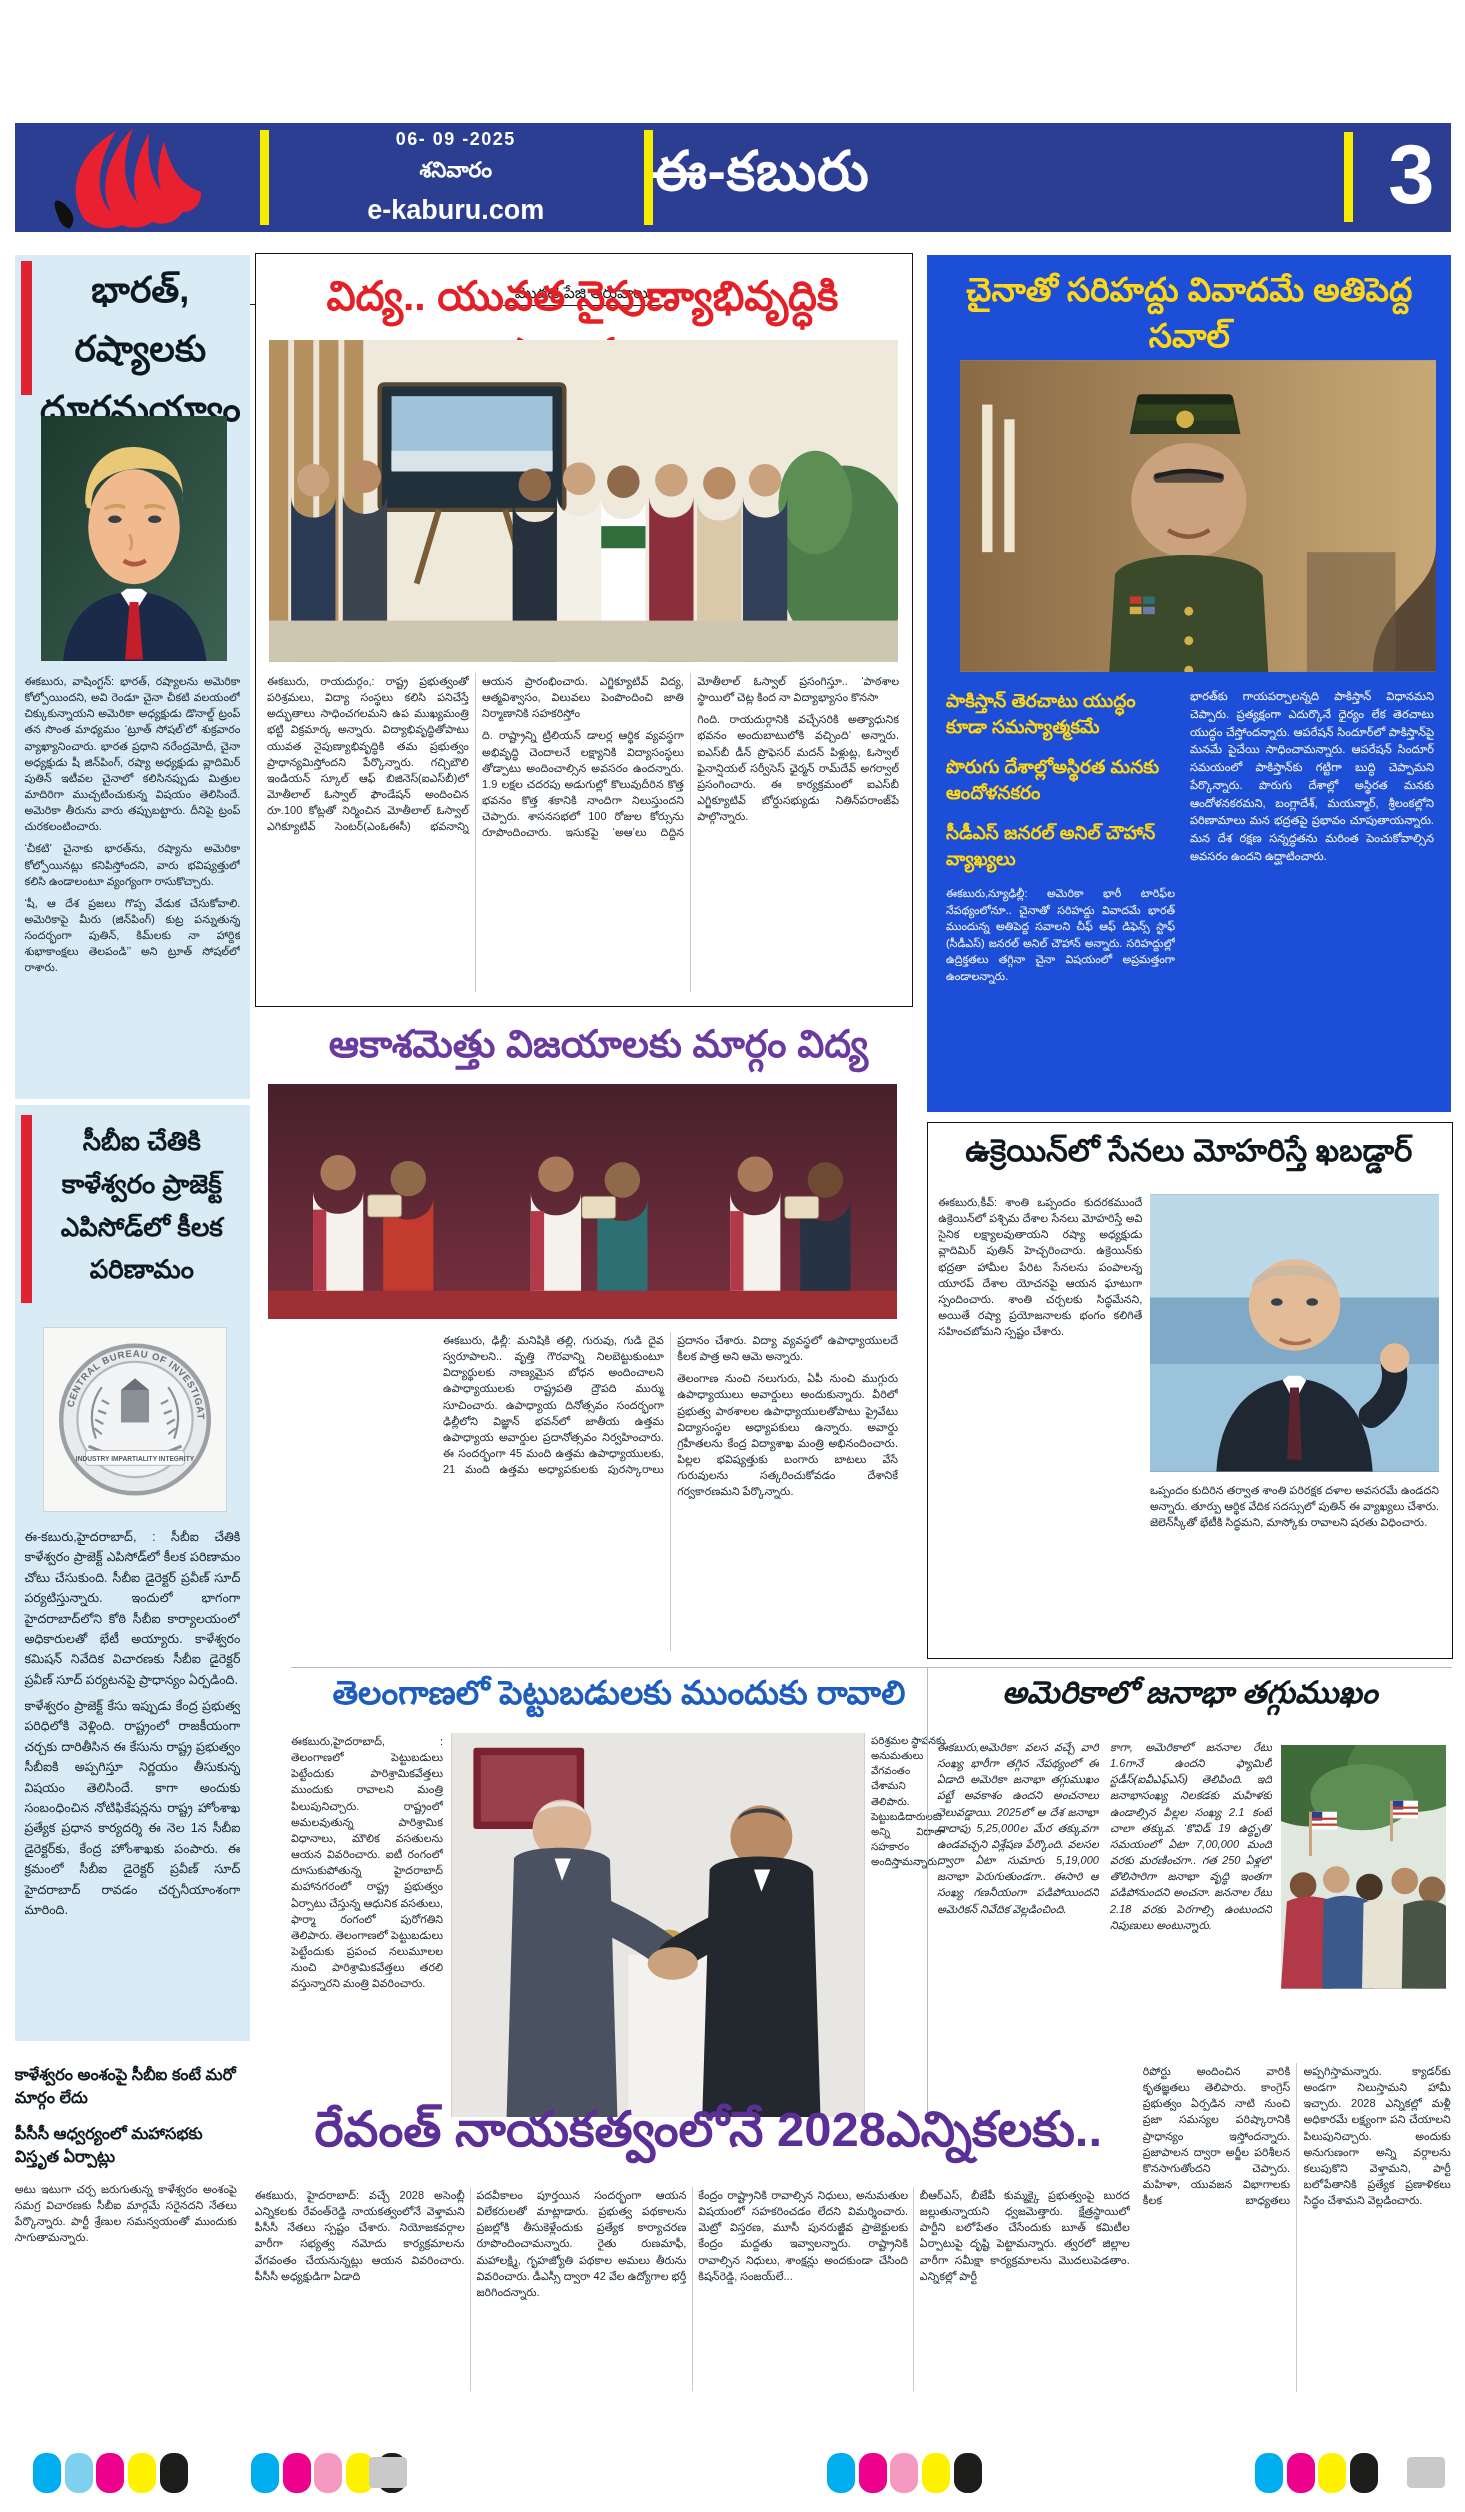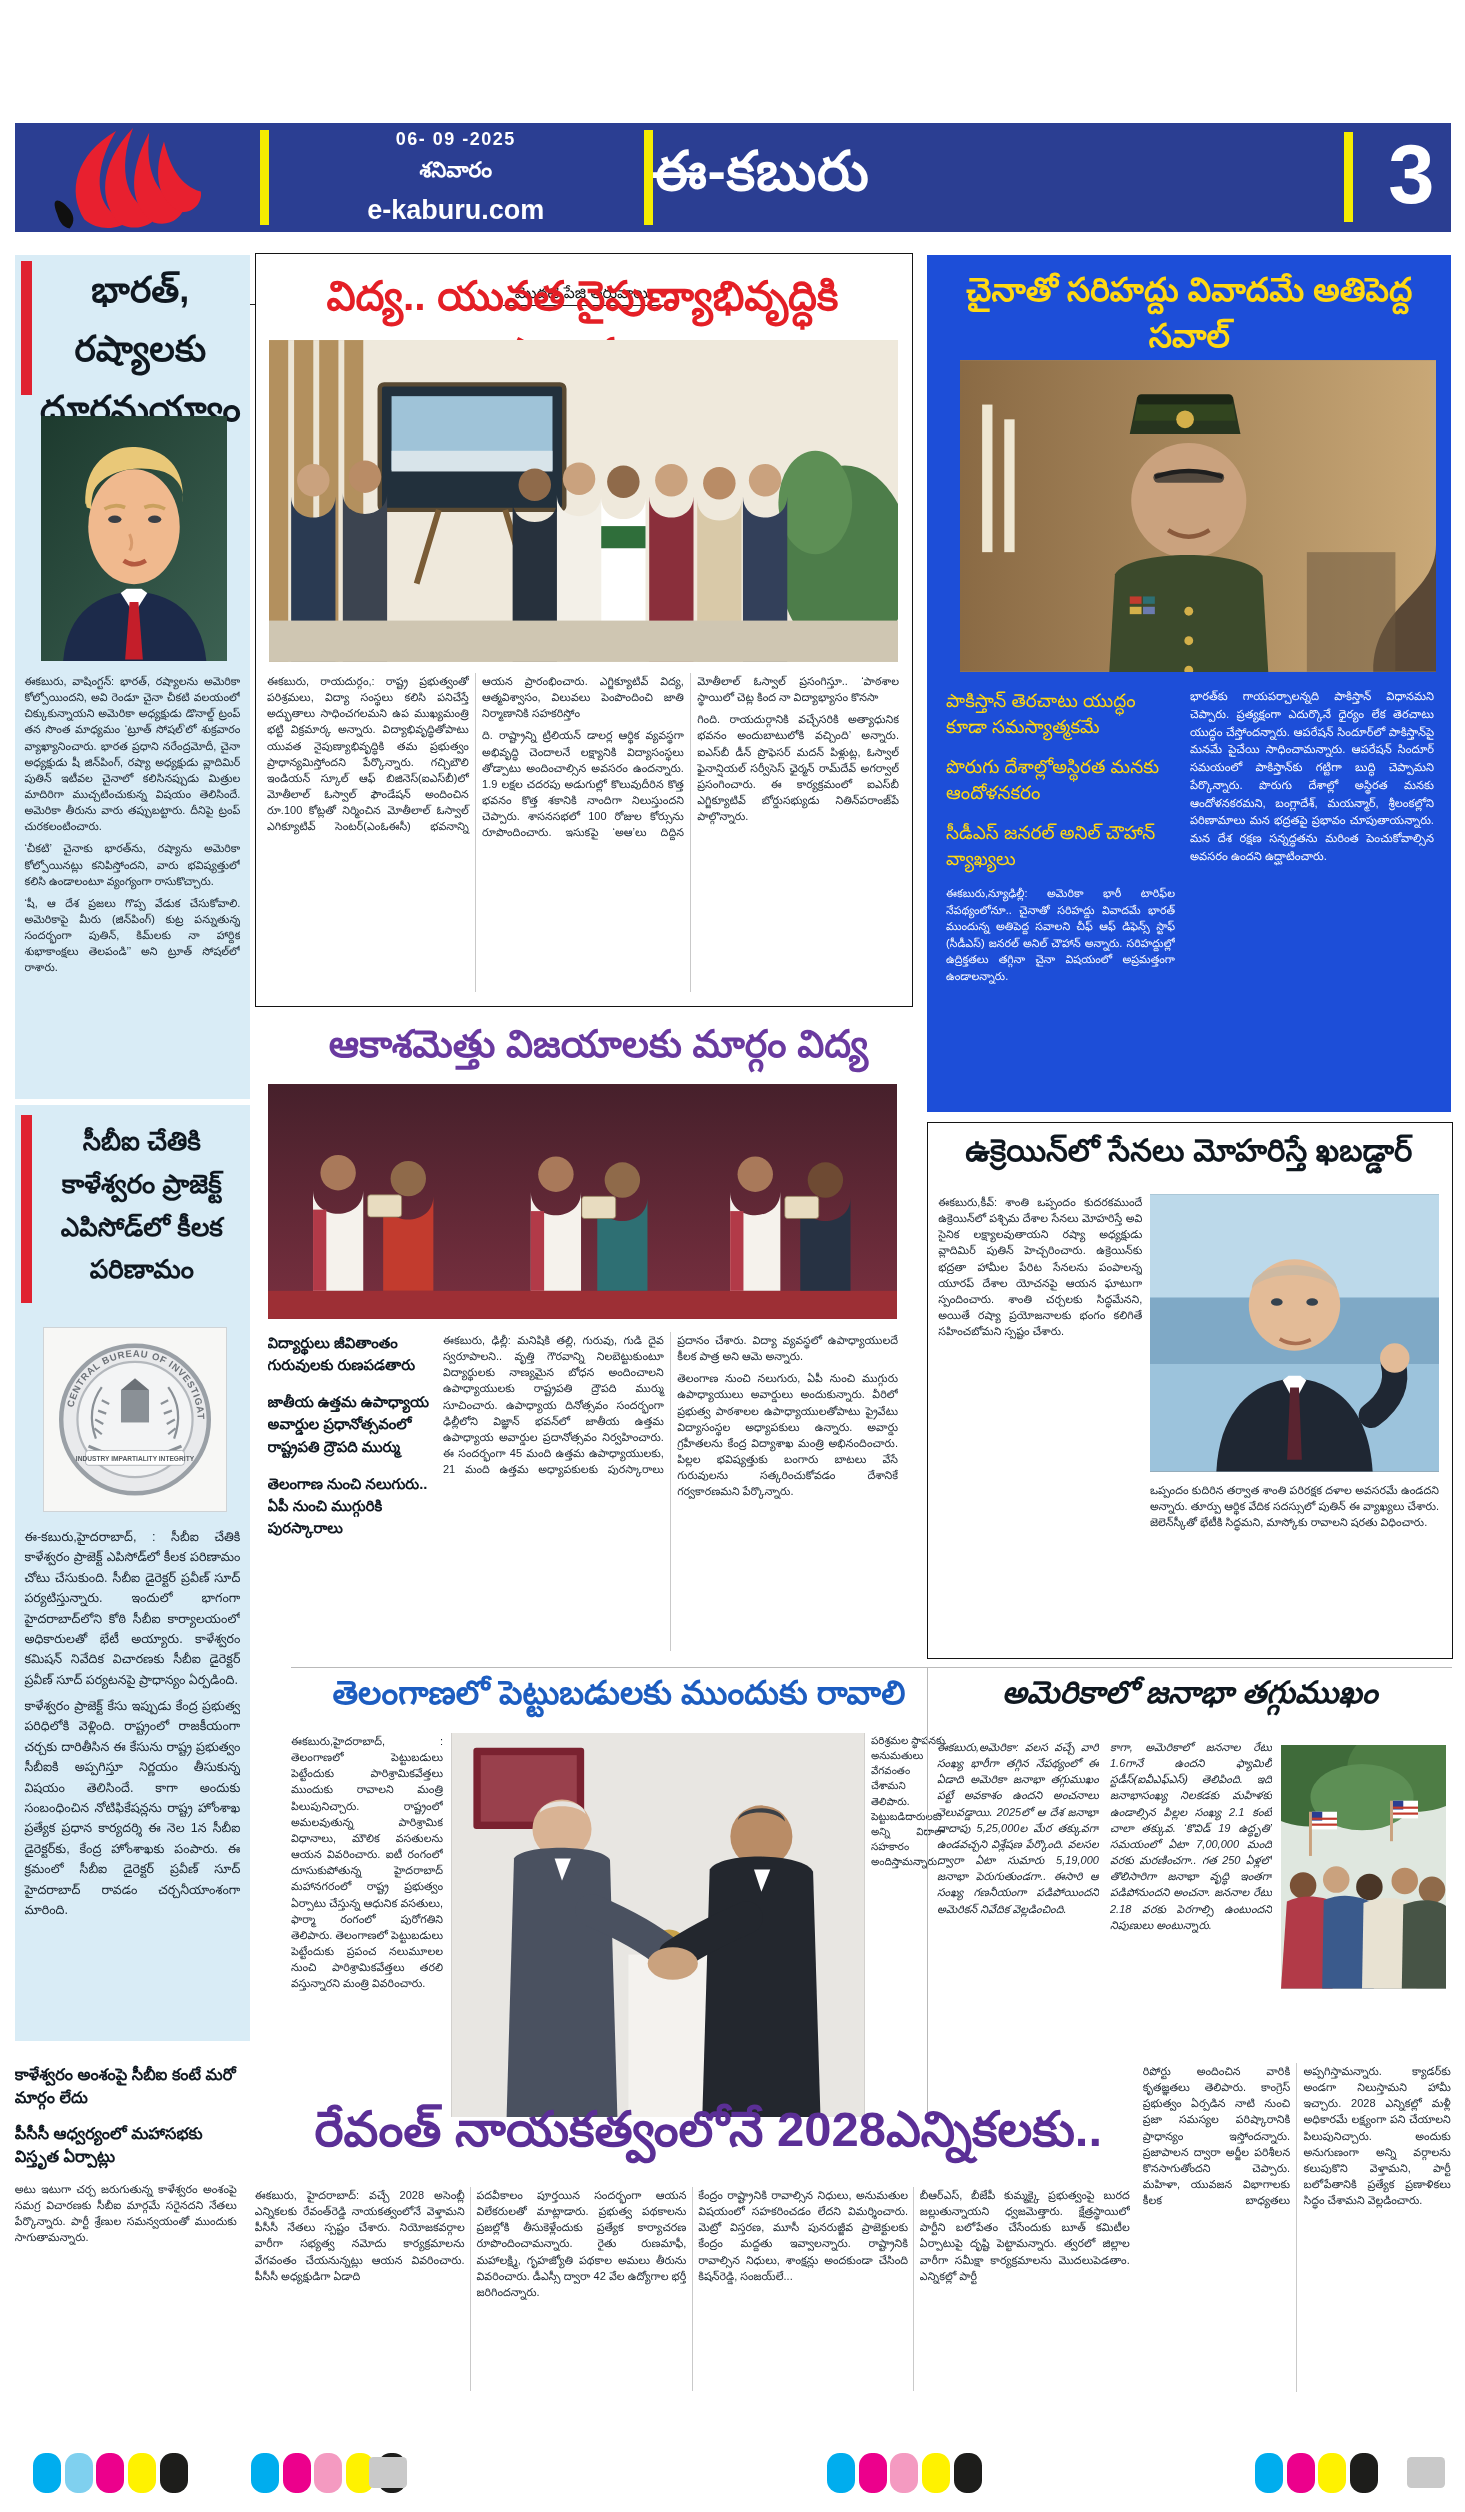--- a/index.html
+++ b/index.html
@@ -69,21 +69,21 @@
   .tel-headline{left:7.4px;top:5.9px;width:641px;text-align:center;color:#1d5dc0;font-weight:bold;font-size:33px;}
   .tel-col1{left:0px;top:65px;width:152px;height:385px;}
   .tel-photo{left:160px;top:65px;width:414px;height:384px;}
   .tel-col2{left:580px;top:65px;width:74px;height:385px;font-size:10.3px;}
 
   
   .art-china{left:927px;top:255px;width:524px;height:857px;background:#1d4ed8;}
   .china-headline{left:10.3px;top:16.2px;width:504px;text-align:center;color:#ffd814;font-weight:bold;font-size:33px;}
   .china-photo{left:33px;top:105px;width:476px;height:312px;}
   .china-left{left:19px;top:433px;width:229px;height:408px;overflow:hidden;}
-  .china-sub{color:#ffd814;font-weight:normal;font-size:18.5px;line-height:1.42;margin:0 0 13.3px 0;}
+  .china-sub{color:#ffd814;font-weight:bold;font-size:18.5px;line-height:1.42;margin:0 0 13.3px 0;}
   .china-bodyl{color:#ffffff;font-size:11px;line-height:1.5;text-align:justify;}
   .china-right{left:263px;top:433px;width:244px;height:408px;color:#fff;font-size:11.4px;
                line-height:1.56;text-align:justify;overflow:hidden;}
 
   
   .art-ukraine{left:927px;top:1122px;width:524px;height:535px;border:1.5px solid #141414;background:#fff;}
   .ukr-headline{left:7.4px;top:10.3px;width:507px;text-align:center;color:#101820;font-weight:bold;font-size:31px;}
   .ukr-photo{left:222px;top:71px;width:289px;height:278px;}
   .ukr-left{left:10.3px;top:71px;width:204px;height:452px;}
   .ukr-bottom{left:222px;top:359px;width:289px;height:164px;}
@@ -309,25 +309,20 @@
               <path d="M-34 24 C-34 66 34 66 34 24 L34 158 L-34 158Z" fill="#f5f2ec"></path>
               <rect x="-34" y="50" width="18" height="108" fill="#b23a48"></rect>
             </g>
           <g transform="translate(755,130)">
               <circle cx="0" cy="0" r="24" fill="#6e4a33"></circle>
               <path d="M-34 24 C-34 66 34 66 34 24 L34 150 L-34 150Z" fill="#273243"></path>
             </g>
           <rect x="700" y="152" width="46" height="30" rx="4" fill="#e8dcc0" stroke="#8a7a55"></rect>
         </g>
       </svg>
-    </div>
-    <div class="abs akasham-stand">
-      <p class="sf">విద్యార్థులు జీవితాంతం గురువులకు రుణపడతారు</p>
-      <p class="sf">జాతీయ ఉత్తమ ఉపాధ్యాయ అవార్డుల ప్రధానోత్సవంలో రాష్ట్రపతి ద్రౌపది ముర్ము</p>
-      <p class="sf">తెలంగాణ నుంచి నలుగురు.. ఏపీ నుంచి ముగ్గురికి పురస్కారాలు</p>
     </div>
     <div class="abs bodytxt akasham-body">
       <div class="c2" style="height:319px;">
         <p>ఈకబురు, ఢిల్లీ: మనిషికి తల్లి, గురువు, గుడి దైవ స్వరూపాలని.. వృత్తి గౌరవాన్ని నిలబెట్టుకుంటూ విద్యార్థులకు నాణ్యమైన బోధన అందించాలని ఉపాధ్యాయులకు రాష్ట్రపతి ద్రౌపది ముర్ము సూచించారు. ఉపాధ్యాయ దినోత్సవం సందర్భంగా ఢిల్లీలోని విజ్ఞాన్ భవన్‌లో జాతీయ ఉత్తమ ఉపాధ్యాయ అవార్డుల ప్రదానోత్సవం నిర్వహించారు. ఈ సందర్భంగా 45 మంది ఉత్తమ ఉపాధ్యాయులకు, 21 మంది ఉత్తమ అధ్యాపకులకు పురస్కారాలు ప్రదానం చేశారు. విద్యా వ్యవస్థలో ఉపాధ్యాయులదే కీలక పాత్ర అని ఆమె అన్నారు.</p>
         <p>తెలంగాణ నుంచి నలుగురు, ఏపీ నుంచి ముగ్గురు ఉపాధ్యాయులు అవార్డులు అందుకున్నారు. వీరిలో ప్రభుత్వ పాఠశాలల ఉపాధ్యాయులతోపాటు ప్రైవేటు విద్యాసంస్థల అధ్యాపకులు ఉన్నారు. అవార్డు గ్రహీతలను కేంద్ర విద్యాశాఖ మంత్రి అభినందించారు. పిల్లల భవిష్యత్తుకు బంగారు బాటలు వేసే గురువులను సత్కరించుకోవడం దేశానికే గర్వకారణమని పేర్కొన్నారు.</p>
       </div>
     </div>
   </div>
 
   <div class="abs art-telangana">

